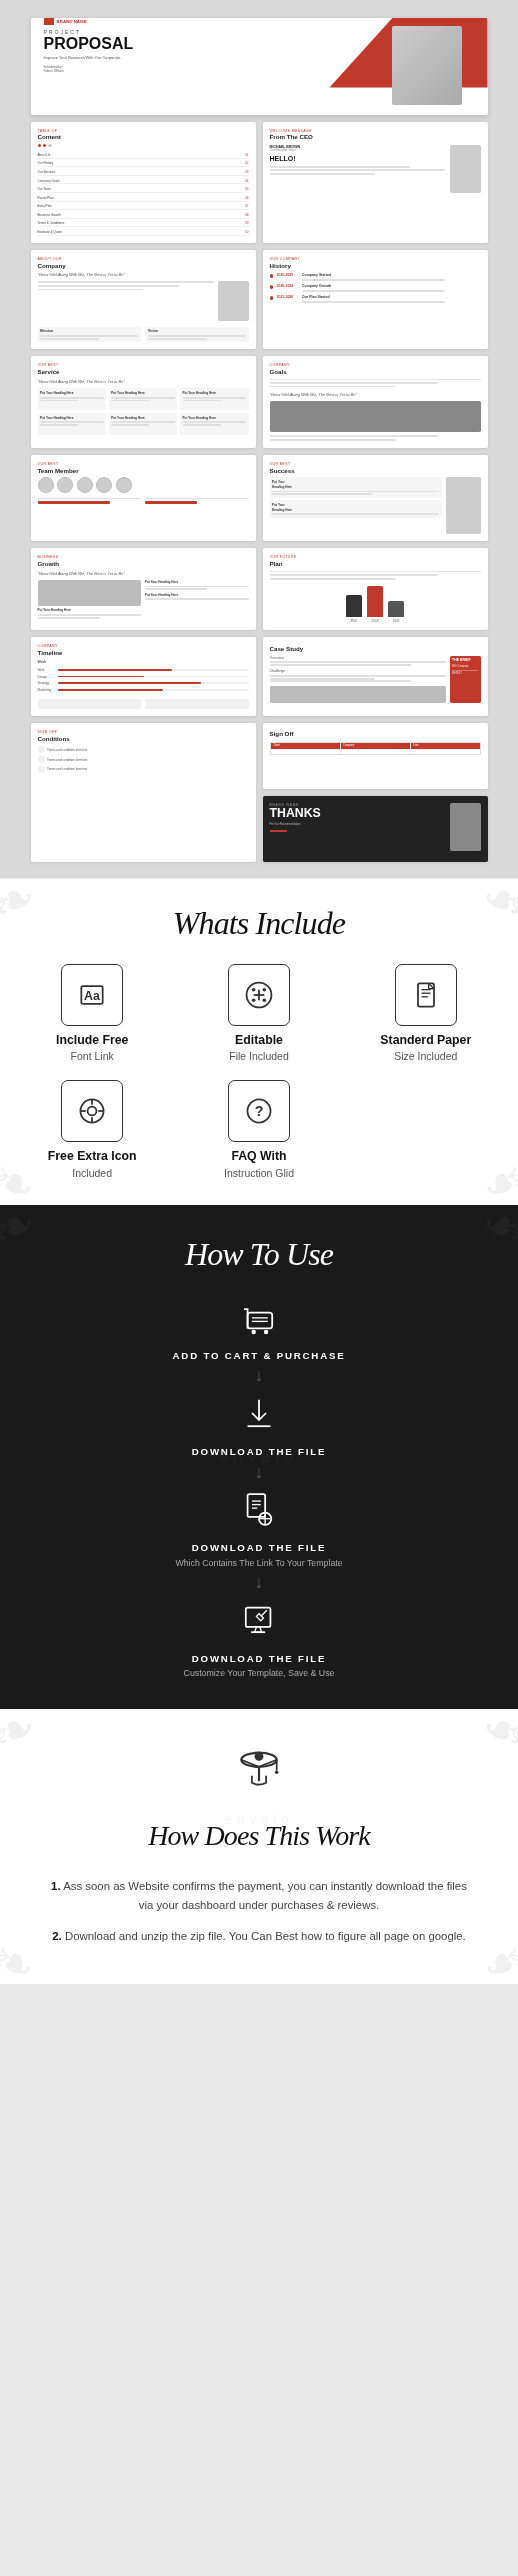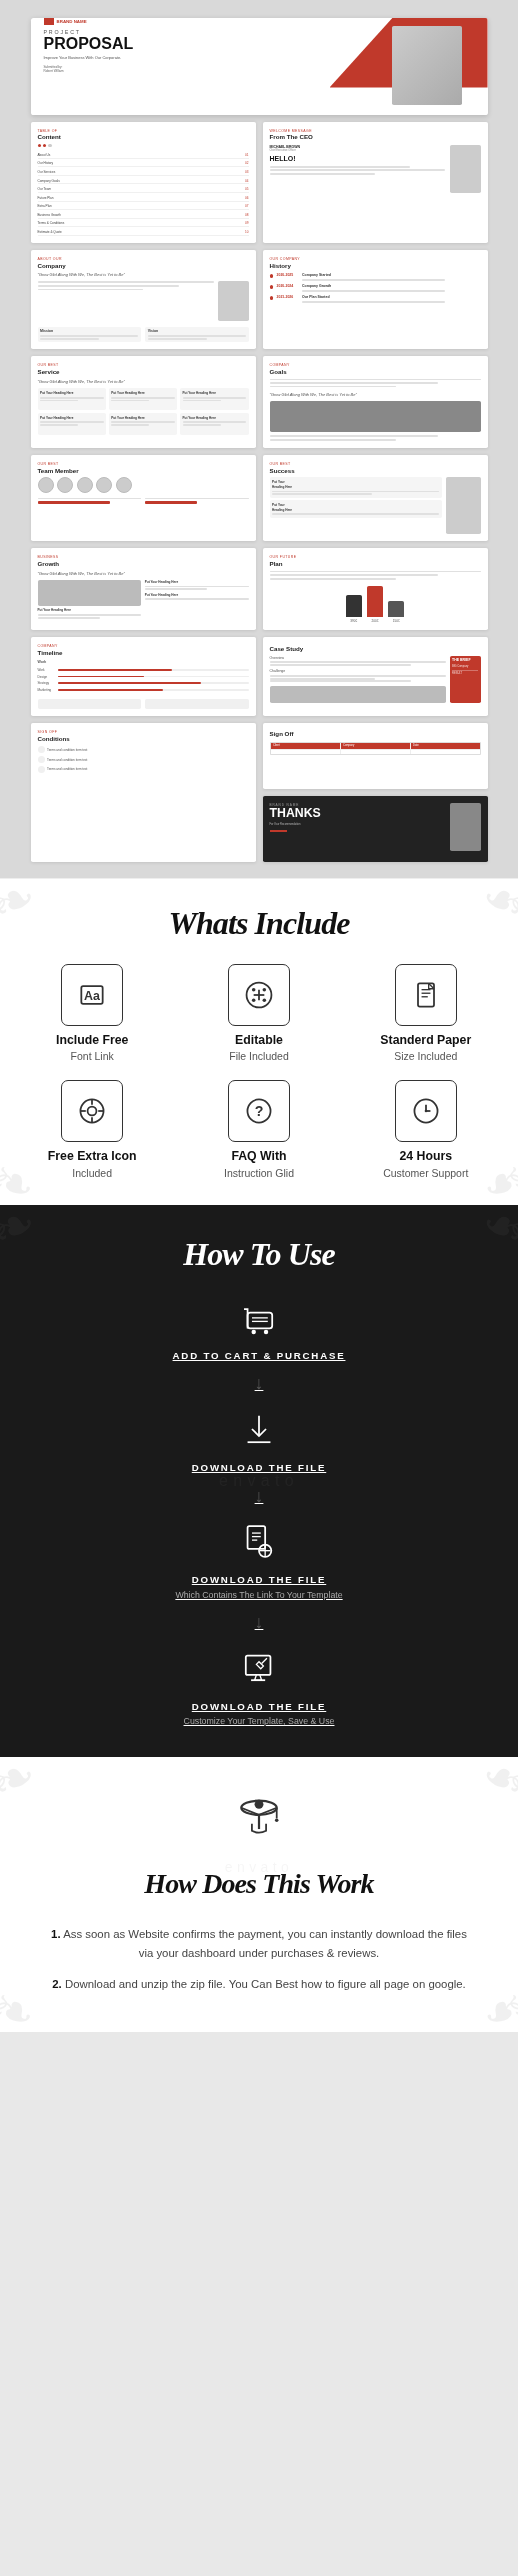--- a/index.html
+++ b/index.html
@@ -209,21 +209,21 @@
     
     .whats-include-section {
       background: #fff;
       padding: 26px 17.6px;
       text-align: center;
       border-top: 0.9px solid #eee;
     }
 
     .section-heading {
       font-size: 32px;
-      font-weight: 700;
+      font-weight: 400;
       color: #111;
       margin-bottom: 22px;
       font-style: italic;
       letter-spacing: -0.9px;
     }
 
     .include-grid {
       display: grid;
       grid-template-columns: 1fr 1fr 1fr;
       gap: 17.6px;
@@ -270,22 +270,21 @@
     }
 
     .how-to-use-section .section-heading {
       color: #fff;
     }
 
     .how-to-steps {
       display: flex;
       flex-direction: column;
       align-items: center;
-      gap: 8px;
-      text-decoration: underline;
+      gap: 0;
     }
 
     .step-item {
       display: flex;
       flex-direction: column;
       align-items: center;
       gap: 4.4px;
     }
 
     .step-icon {
@@ -980,32 +979,20 @@
         <div class="include-icon-box">
           <svg width="32" height="32" viewBox="0 0 36 36" style="font-size:28px">
             <circle cx="18" cy="18" r="13" fill="none" stroke="#333" stroke-width="2"></circle>
             <text x="18" y="24" text-anchor="middle" font-size="16" font-weight="bold" fill="#333" font-family="Arial">?</text>
           </svg>
         </div>
         <div class="include-title">FAQ With</div>
         <div class="include-subtitle">Instruction Glid</div>
       </div>
 
-      <div class="include-item">
-        <div class="include-icon-box">
-          <svg width="32" height="32" viewBox="0 0 36 36">
-            <circle cx="18" cy="18" r="13" fill="none" stroke="#333" stroke-width="2"></circle>
-            <line x1="18" y1="18" x2="18" y2="11" stroke="#333" stroke-width="2"></line>
-            <line x1="18" y1="18" x2="23" y2="18" stroke="#333" stroke-width="2"></line>
-            <circle cx="18" cy="18" r="1.5" fill="#333"></circle>
-          </svg>
-        </div>
-        <div class="include-title">24 Hours</div>
-        <div class="include-subtitle">Customer Support</div>
-      </div>
 
     </div>
   </div>
 
   <div class="how-to-use-section floral-bg">
     <div class="floral-corner-tl dark-floral-corner">❧</div>
     <div class="floral-corner-tr dark-floral-corner">❧</div>
 
     <div style="position:absolute;top:50%;left:50%;transform:translate(-50%,-50%);font-size:16px;color:rgba(255,255,255,0.04);letter-spacing:5.3px;white-space:nowrap;pointer-events:none;">envato</div>
 

